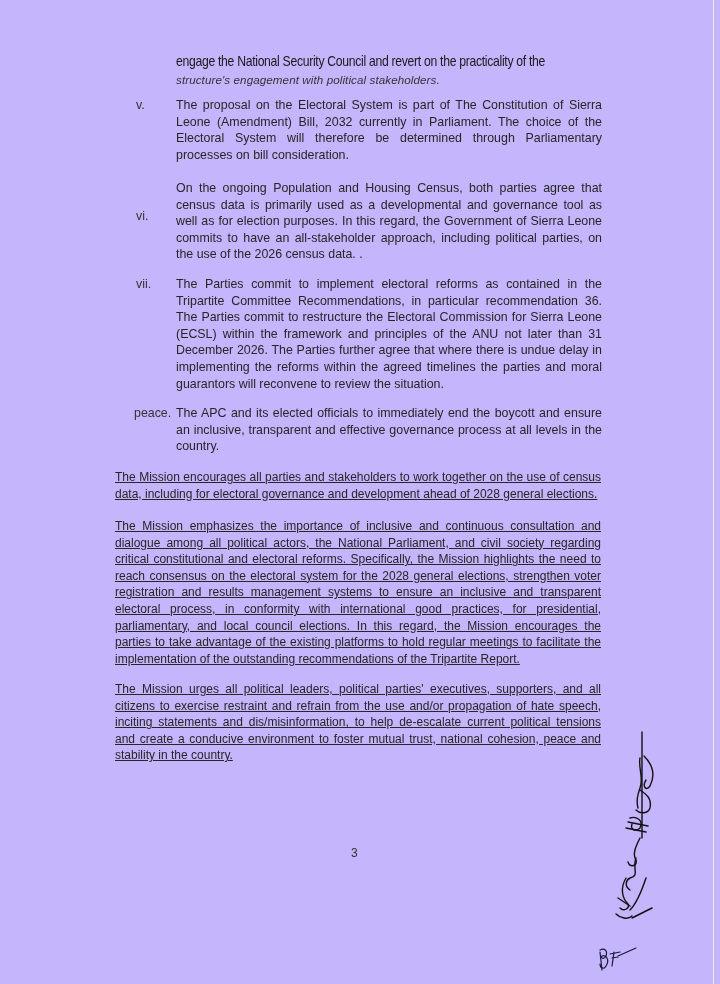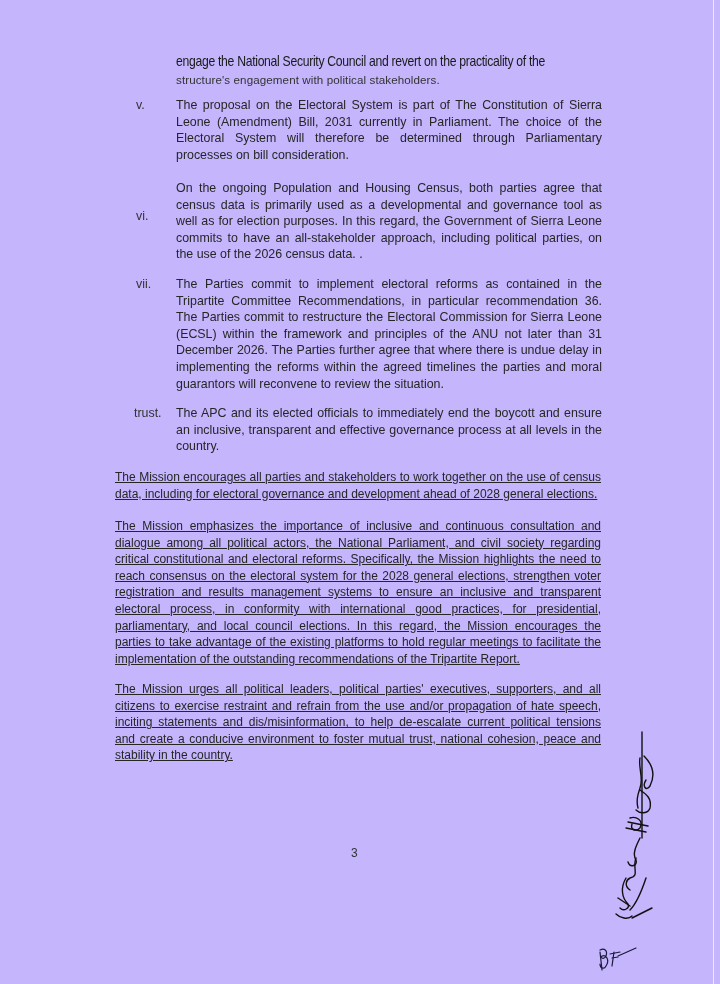--- a/index.html
+++ b/index.html
@@ -43,20 +43,21 @@
       transform-origin: left;
       width: 500px;
       white-space: nowrap;
       color: #1a1a1a;
     }
     .cont-second {
       font-size: 11.6px;
       line-height: 16px;
       color: #333;
       letter-spacing: 0.1px;
+      font-style: italic;
     }
     .list-item {
       position: absolute;
       left: 110px;
       width: 492px;
     }
     .list-num {
       position: absolute;
       left: 0;
       top: 0;
@@ -102,35 +103,35 @@
 <body>
 
 <div class="page">
   <div class="right-edge"></div>
 
   <div class="text-block cont-first" style="left:176px; top:52px;">engage the National Security Council and revert on the practicality of the</div>
   <div class="text-block cont-second" style="left:176px; top:72px; width:426px;">structure's engagement with political stakeholders.</div>
 
   <div class="list-item" style="top:97px;">
     <div class="list-num" style="left:26px; text-align:left;">v.</div>
-    <div class="list-text">The proposal on the Electoral System is part of The Constitution of Sierra Leone (Amendment) Bill, 2031 currently in Parliament. The choice of the Electoral System will therefore be determined through Parliamentary processes on bill consideration.</div>
+    <div class="list-text">The proposal on the Electoral System is part of The Constitution of Sierra Leone (Amendment) Bill, 2032 currently in Parliament. The choice of the Electoral System will therefore be determined through Parliamentary processes on bill consideration.</div>
   </div>
 
   <div class="list-item" style="top:180px;">
     <div class="list-num" style="left:26px; text-align:left;margin-top:28px;">vi.</div>
     <div class="list-text">On the ongoing Population and Housing Census, both parties agree that census data is primarily used as a developmental and governance tool as well as for election purposes. In this regard, the Government of Sierra Leone commits to have an all-stakeholder approach, including political parties, on the use of the 2026 census data. .</div>
   </div>
 
   <div class="list-item" style="top:276px;">
     <div class="list-num" style="left:26px; text-align:left;">vii.</div>
     <div class="list-text">The Parties commit to implement electoral reforms as contained in the Tripartite Committee Recommendations, in particular recommendation 36. The Parties commit to restructure the Electoral Commission for Sierra Leone (ECSL) within the framework and principles of the ANU not later than 31 December 2026. The Parties further agree that where there is undue delay in implementing the reforms within the agreed timelines the parties and moral guarantors will reconvene to review the situation.</div>
   </div>
 
   <div class="list-item" style="top:405px;">
-    <div class="list-num" style="left:24px; text-align:left;">trust.</div>
+    <div class="list-num" style="left:24px; text-align:left;">peace.</div>
     <div class="list-text">The APC and its elected officials to immediately end the boycott and ensure an inclusive, transparent and effective governance process at all levels in the country.</div>
   </div>
 
   <div class="para" style="top:469px;">The Mission encourages all parties and stakeholders to work together on the use of census data, including for electoral governance and development ahead of 2028 general elections.</div>
   <div class="para" style="top:518px;">The Mission emphasizes the importance of inclusive and continuous consultation and dialogue among all political actors, the National Parliament, and civil society regarding critical constitutional and electoral reforms. Specifically, the Mission highlights the need to reach consensus on the electoral system for the 2028 general elections, strengthen voter registration and results management systems to ensure an inclusive and transparent electoral process, in conformity with international good practices, for presidential, parliamentary, and local council elections. In this regard, the Mission encourages the parties to take advantage of the existing platforms to hold regular meetings to facilitate the implementation of the outstanding recommendations of the Tripartite Report.</div>
   <div class="para" style="top:681px;">The Mission urges all political leaders, political parties' executives, supporters, and all citizens to exercise restraint and refrain from the use and/or propagation of hate speech, inciting statements and dis/misinformation, to help de-escalate current political tensions and create a conducive environment to foster mutual trust, national cohesion, peace and stability in the country.</div>
 
   <div class="page-number">3</div>
 
   <svg class="signature" style="left:600px; top:728px;" width="80" height="200" viewBox="0 0 80 200">

